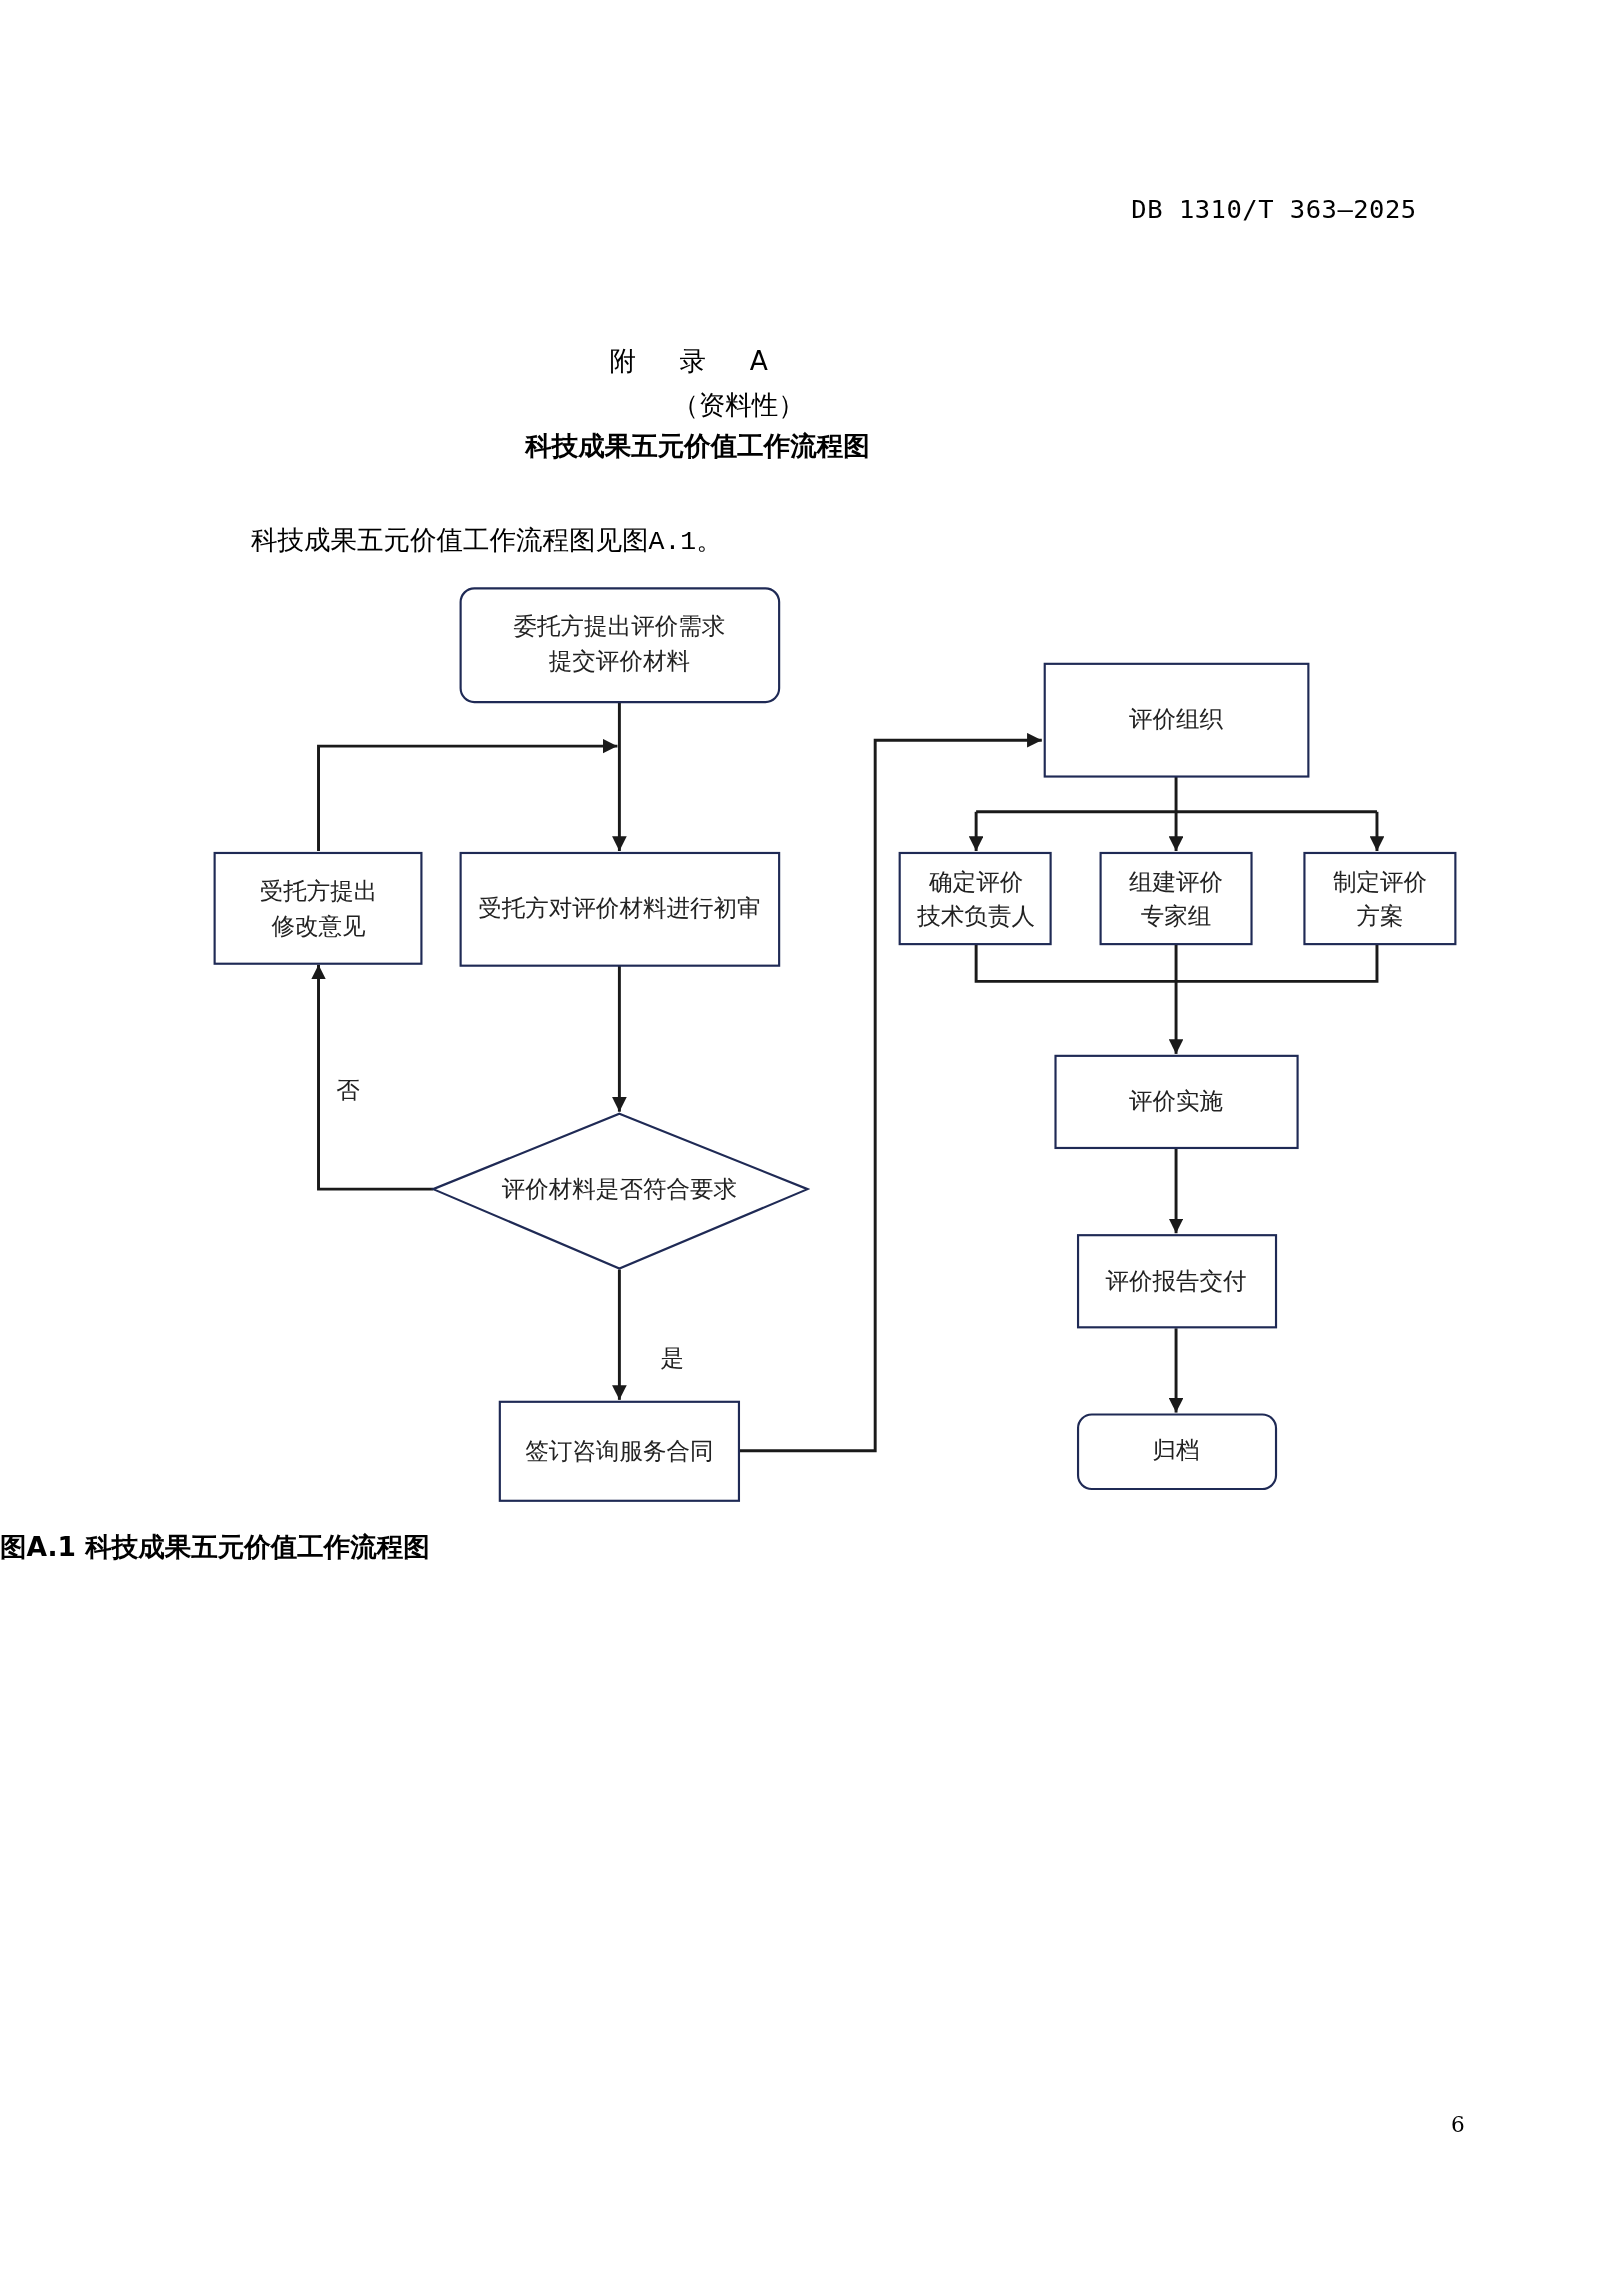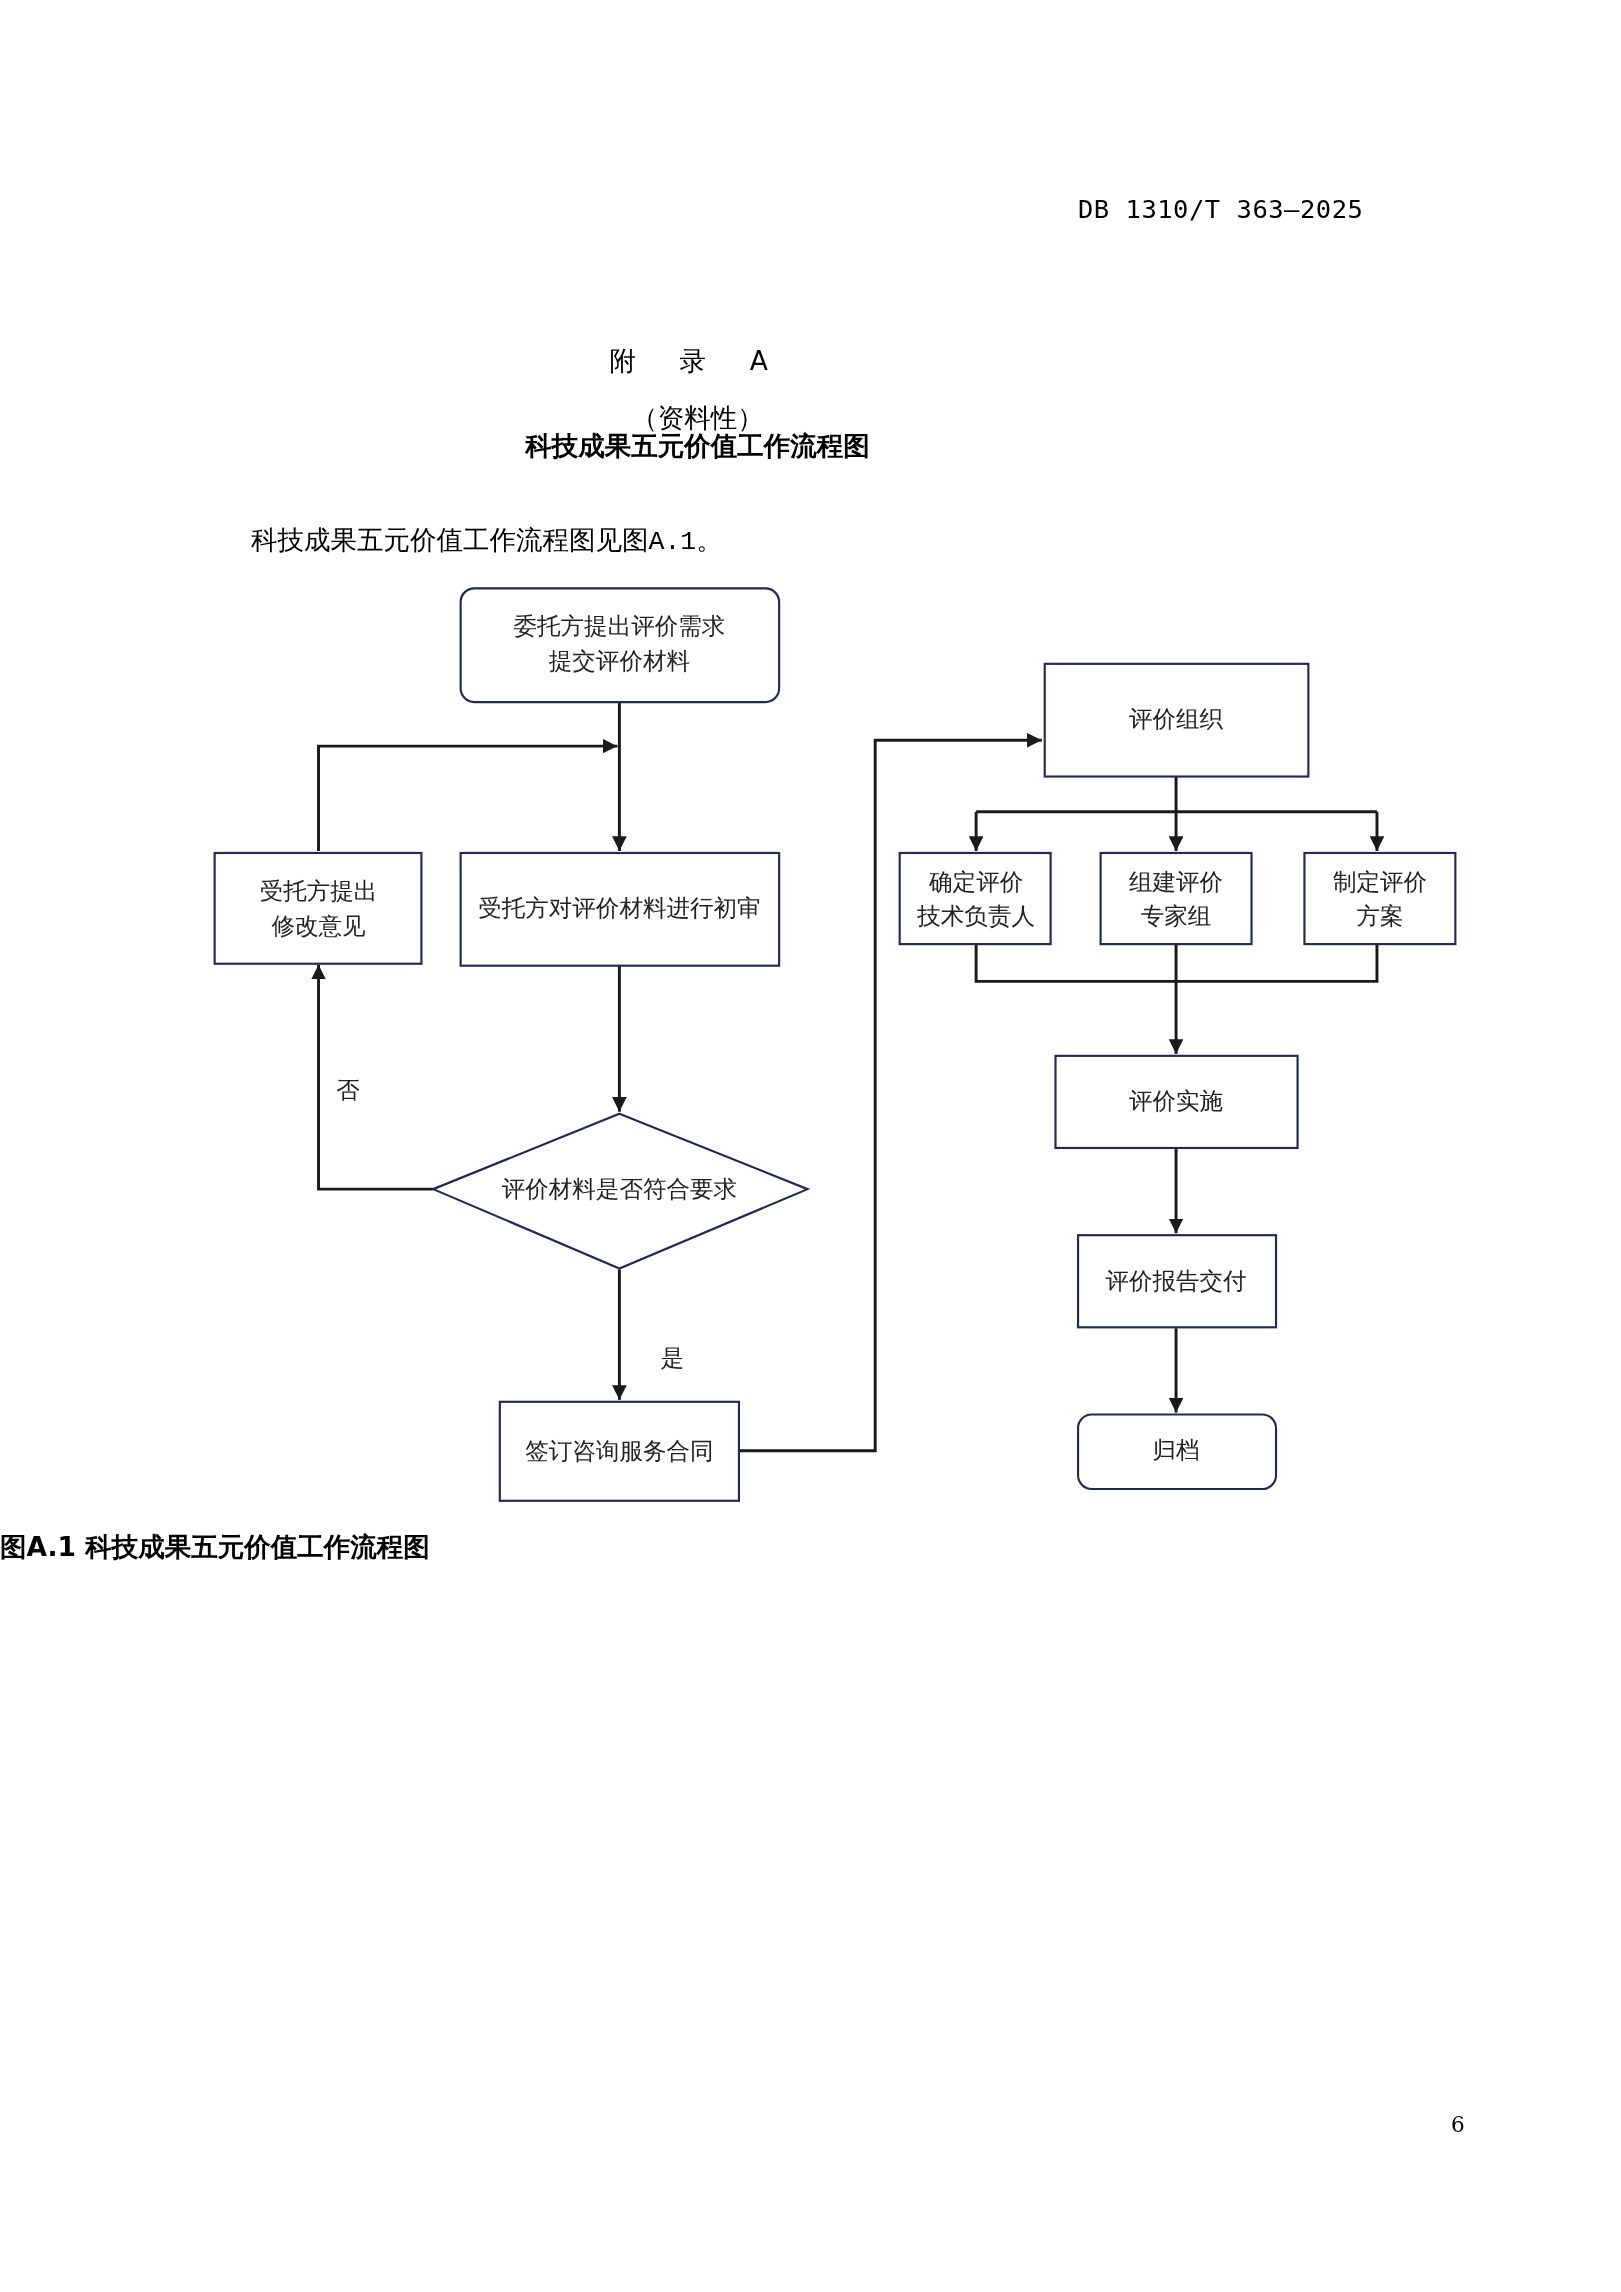--- a/index.html
+++ b/index.html
@@ -1,20 +1,20 @@
 <!DOCTYPE html>
 <html><head>
 <meta charset="utf-8">
 <style>
   html, body { margin: 0; padding: 0; background: #ffffff; }
   body { width: 1621px; height: 2293px; position: relative; overflow: hidden; font-family: "DejaVu Sans", sans-serif; color: #000; }
-  .std-no { position: absolute; left: 1078px; top: 194px; width: 392px; text-align: left; font-family: "DejaVu Sans Mono", monospace; font-size: 25.5px; letter-spacing: 0.5px; }
+  .std-no { position: absolute; left: 1078px; top: 194px; width: 392px; text-align: center; font-family: "DejaVu Sans Mono", monospace; font-size: 25.5px; letter-spacing: 0.5px; }
   .heading { position: absolute; left: 0; width: 1395px; text-align: center; font-size: 26.5px; font-family: "DejaVu Sans", sans-serif; }
   .h1 { top: 343px; letter-spacing: 17.6px; }
-  .h2 { top: 400px; }
+  .h2 { top: 387px; padding-left: 41px; }
   .h3 { top: 428px; font-weight: bold; }
   .intro { position: absolute; left: 251px; top: 495px; font-family: Liberation Mono, monospace; font-size: 26.5px; margin-top: 27px; }
   .caption { position: absolute; left: 0; width: 1621px; top: 1529px; text-align: left; font-size: 26.5px; font-weight: bold; }
   .page-no { position: absolute; left: 1451px; top: 2112px; font-family: "DejaVu Serif", serif; font-size: 21.6px; }
   svg.flow { position: absolute; left: 0; top: 0; }
   .node rect, .node polygon { fill: #ffffff; stroke: #1f2a55; stroke-width: 2.2; }
   .node text { font-family: "DejaVu Sans", sans-serif; font-size: 24px; fill: #222; text-anchor: middle; dominant-baseline: middle; }
   .edge { fill: none; stroke: #1a1a1a; stroke-width: 3; }
   .lbl { font-family: "DejaVu Sans", sans-serif; font-size: 24px; fill: #222; text-anchor: middle; dominant-baseline: middle; }
 </style>

